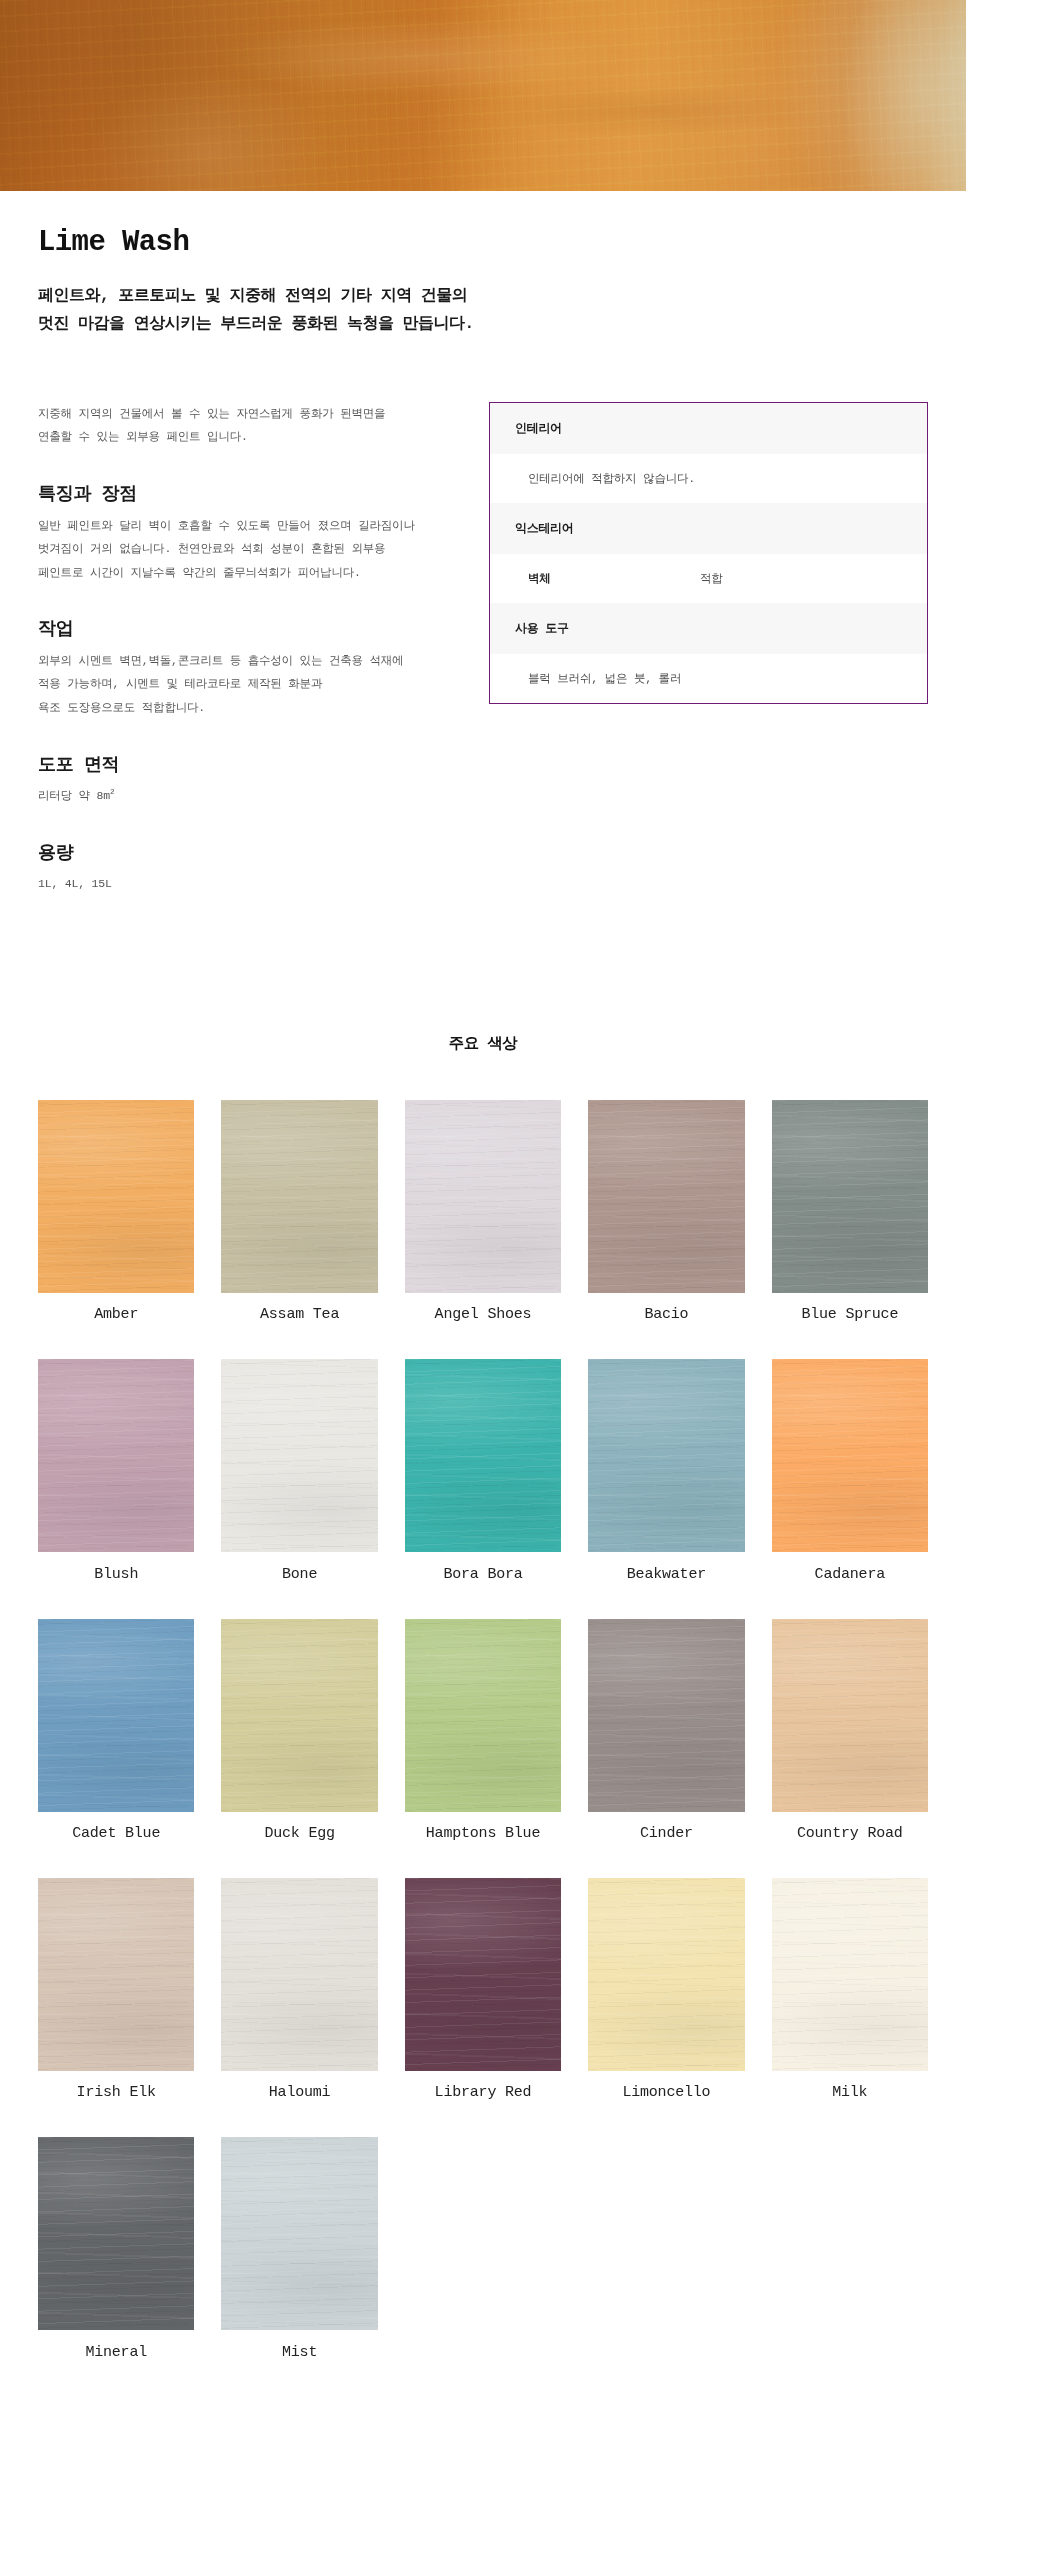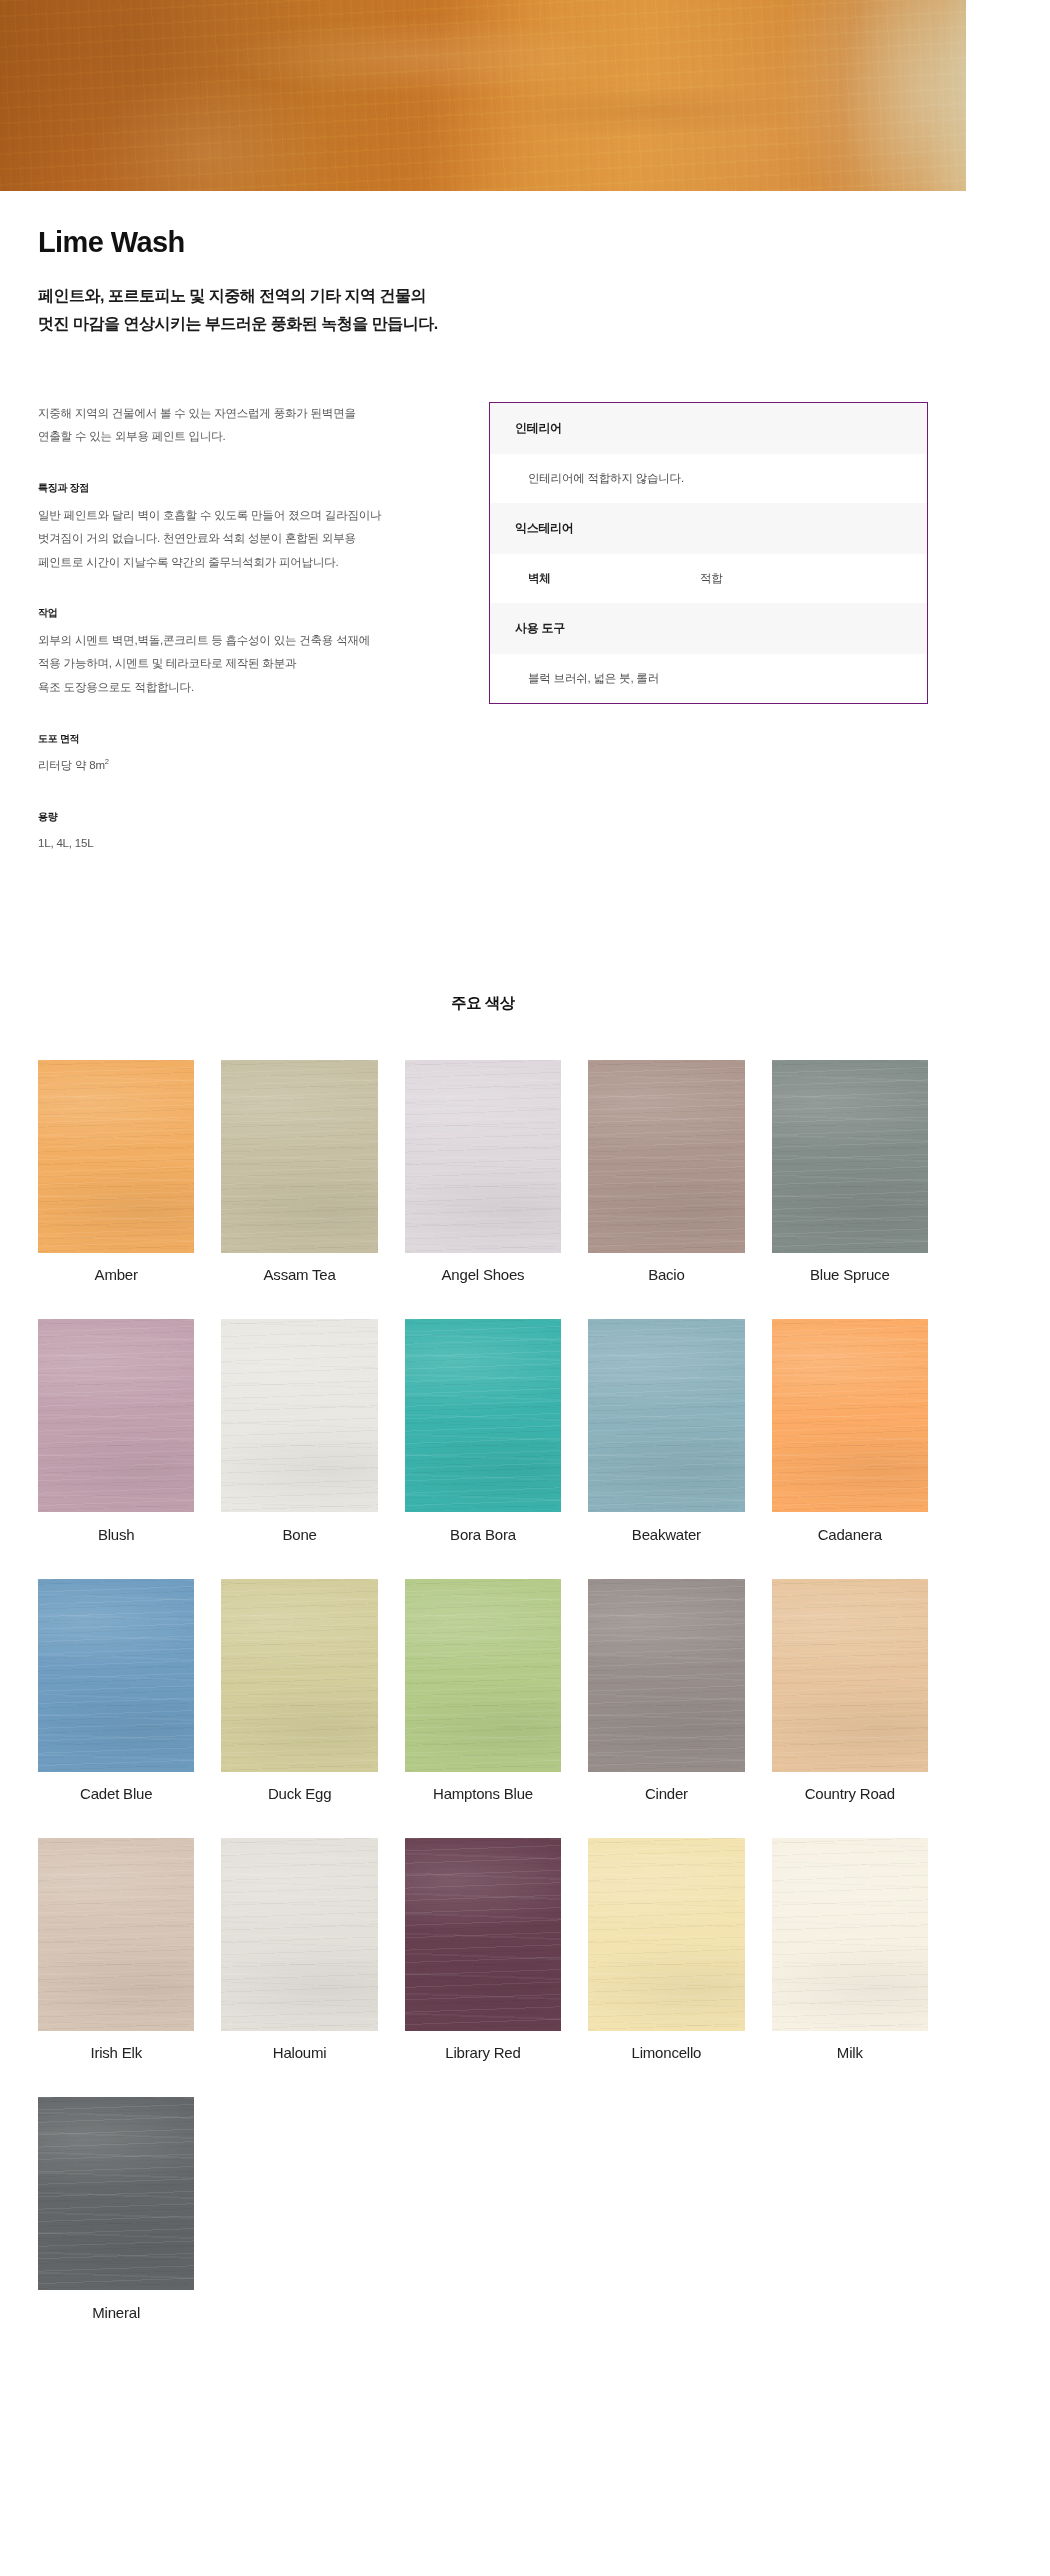--- a/index.html
+++ b/index.html
@@ -13,20 +13,21 @@
     font-family: "Liberation Sans", "DejaVu Sans", sans-serif;
     color: #222222;
     -webkit-font-smoothing: antialiased;
   }
   .page {
     position: relative;
     width: 966px;
     min-height: 2576px;
     background: #ffffff;
     overflow: hidden;
+    font-family: Liberation Mono, monospace;
   }
 
   
   .hero {
     position: relative;
     width: 1050px;
     height: 191px;
     overflow: hidden;
   }
   .hero-img {
@@ -126,21 +127,21 @@
     padding-left: 29px;
   }
   .para {
     font-size: 11.5px;
     line-height: 2.05;
     color: #555555;
     letter-spacing: -0.2px;
     margin: 0 0 32px 0;
   }
   .sec-head {
-    font-size: 10px;
+    font-size: 18px;
     font-weight: 700;
     color: #1a1a1a;
     letter-spacing: -0.3px;
     margin: 0 0 8.6px 0;
   }
   .sec-body {
     font-size: 11.5px;
     line-height: 2.05;
     color: #555555;
     letter-spacing: -0.2px;
@@ -468,17 +469,24 @@
           </div>
           <div class="swatch-name">Milk</div>
         </div>
         <div class="swatch-cell">
           <div class="swatch-chip" style="background-color: rgb(99, 102, 104);">
             <div class="tex"></div>
             <div class="sheen"></div>
           </div>
           <div class="swatch-name">Mineral</div>
         </div>
+        <div class="swatch-cell">
+          <div class="swatch-chip" style="background-color: rgb(204, 212, 215);">
+            <div class="tex"></div>
+            <div class="sheen"></div>
+          </div>
+          <div class="swatch-name">Mist</div>
+        </div>
       </div>
   </div>
 
 </div>
 
 
 </body></html>

